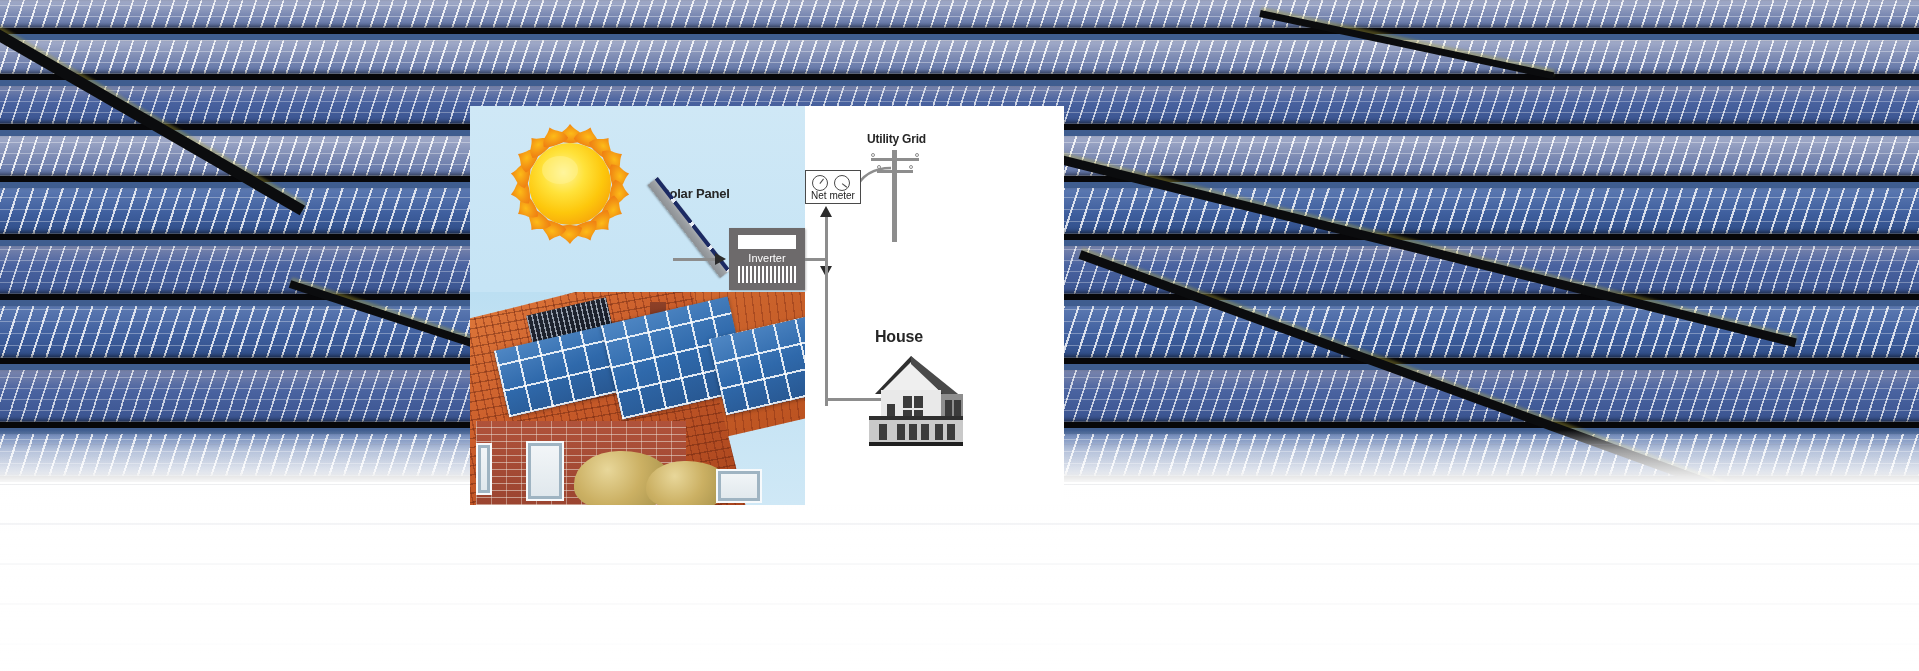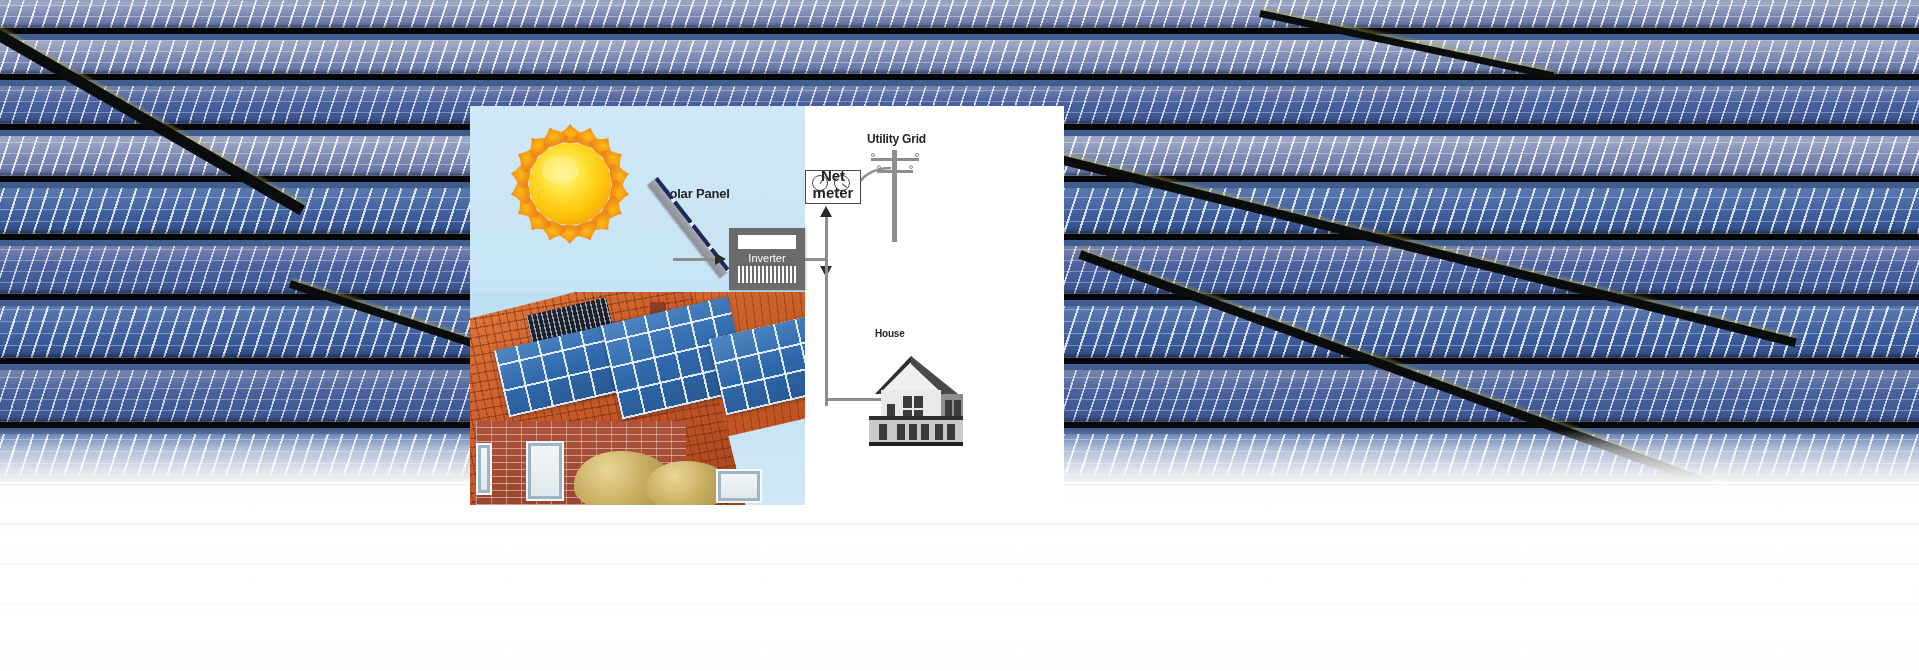--- a/index.html
+++ b/index.html
@@ -345,22 +345,22 @@
     background: #4a4a4a;
     transform-origin: 0 50%;
   }
   .nm-dial.a::after { transform: rotate(-52deg); }
   .nm-dial.b::after { transform: rotate(38deg); }
   .nm-text {
     position: absolute;
     left: 0; bottom: 2px;
     width: 100%;
     text-align: center;
-    font-size: 15px;
-    font-weight: bold;
+    font-size: 10px;
+    font-weight: normal;
     color: #232323;
     font-family: "Liberation Sans", sans-serif;
   }
 
   
   .wire { position: absolute; background: #8d8d8d; }
   .wire.v { width: 3px; }
   .wire.h { height: 3px; }
   .arrow {
     position: absolute;
@@ -542,21 +542,21 @@
 
       <div class="wire h" style="left:0px; top:152px; width:22px;" data-interactable="false"></div>
 
       <div class="wire v" style="left:20px; top:110px; height:190px;" data-interactable="false"></div>
       <div class="arrow up" style="left:15px; top:100px;" data-interactable="false"></div>
       <div class="arrow down" style="left:15px; top:160px;" data-interactable="false"></div>
 
       <div class="wire v" style="left:20px; top:160px; height:135px;" data-interactable="false"></div>
       <div class="wire h" style="left:20px; top:292px; width:70px;" data-interactable="false"></div>
 
-      <div class="dlabel" style="left:70px; top:222px; font-size:10px;" data-interactable="false">House</div>
+      <div class="dlabel" style="left:70px; top:222px; font-size:16px;" data-interactable="false">House</div>
 
       <div class="house-icon" style="left:62px; top:248px;" data-interactable="false">
         <svg width="98" height="92" viewBox="0 0 98 92" aria-hidden="true">
 
           <polygon points="44,2 8,40 80,40" fill="#2f2f2f"></polygon>
           <polygon points="44,8 14,38 74,38" fill="#efefef"></polygon>
 
           <polygon points="44,2 96,44 80,44 44,10" fill="#4a4a4a"></polygon>
           <rect x="14" y="36" width="60" height="30" fill="#e9e9e9"></rect>
           <rect x="74" y="40" width="22" height="26" fill="#8e8e8e"></rect>

